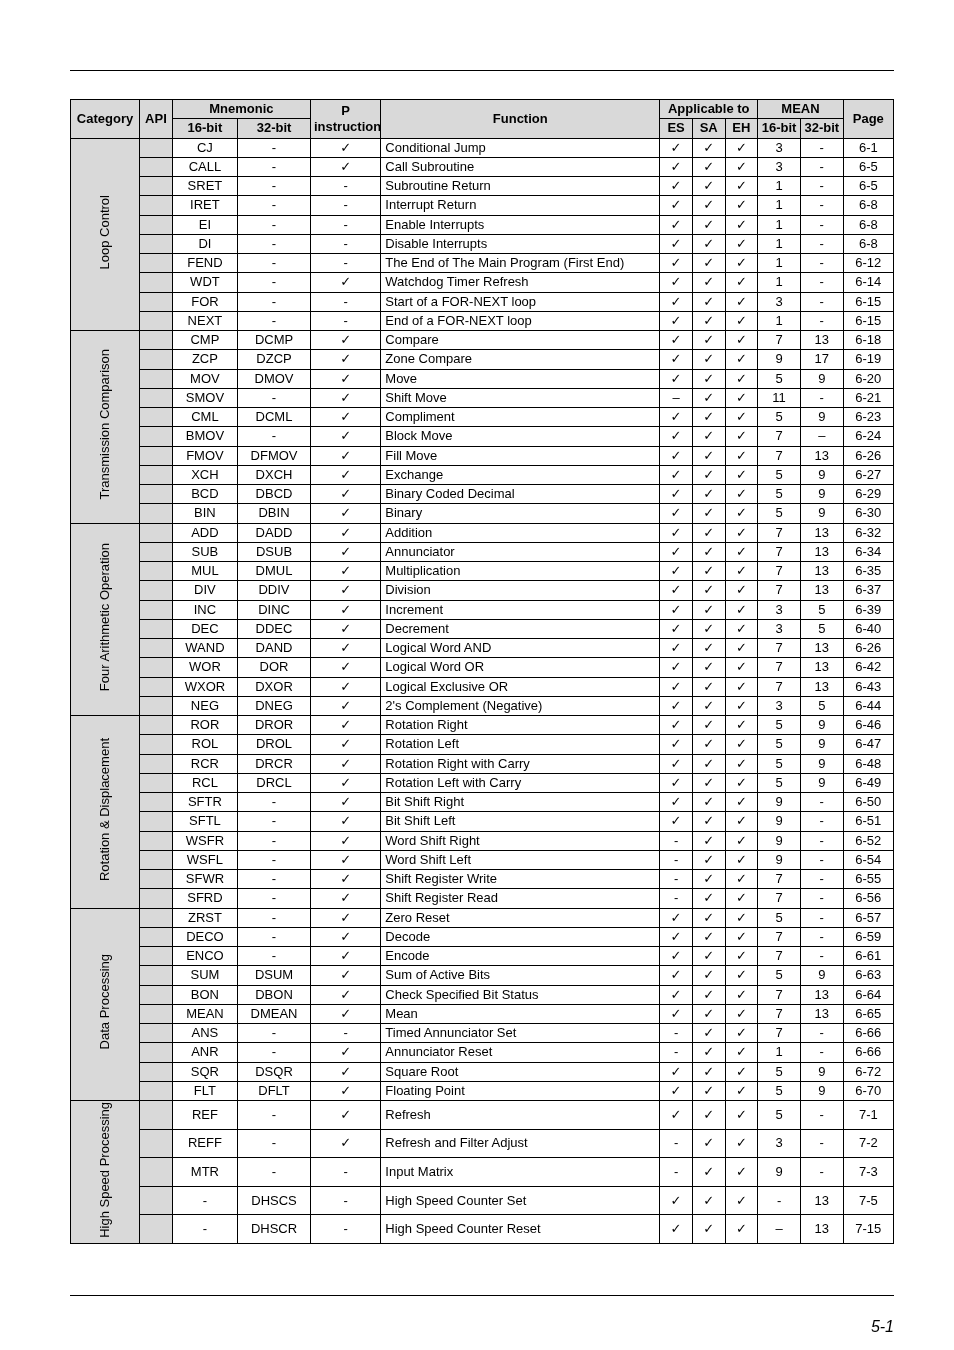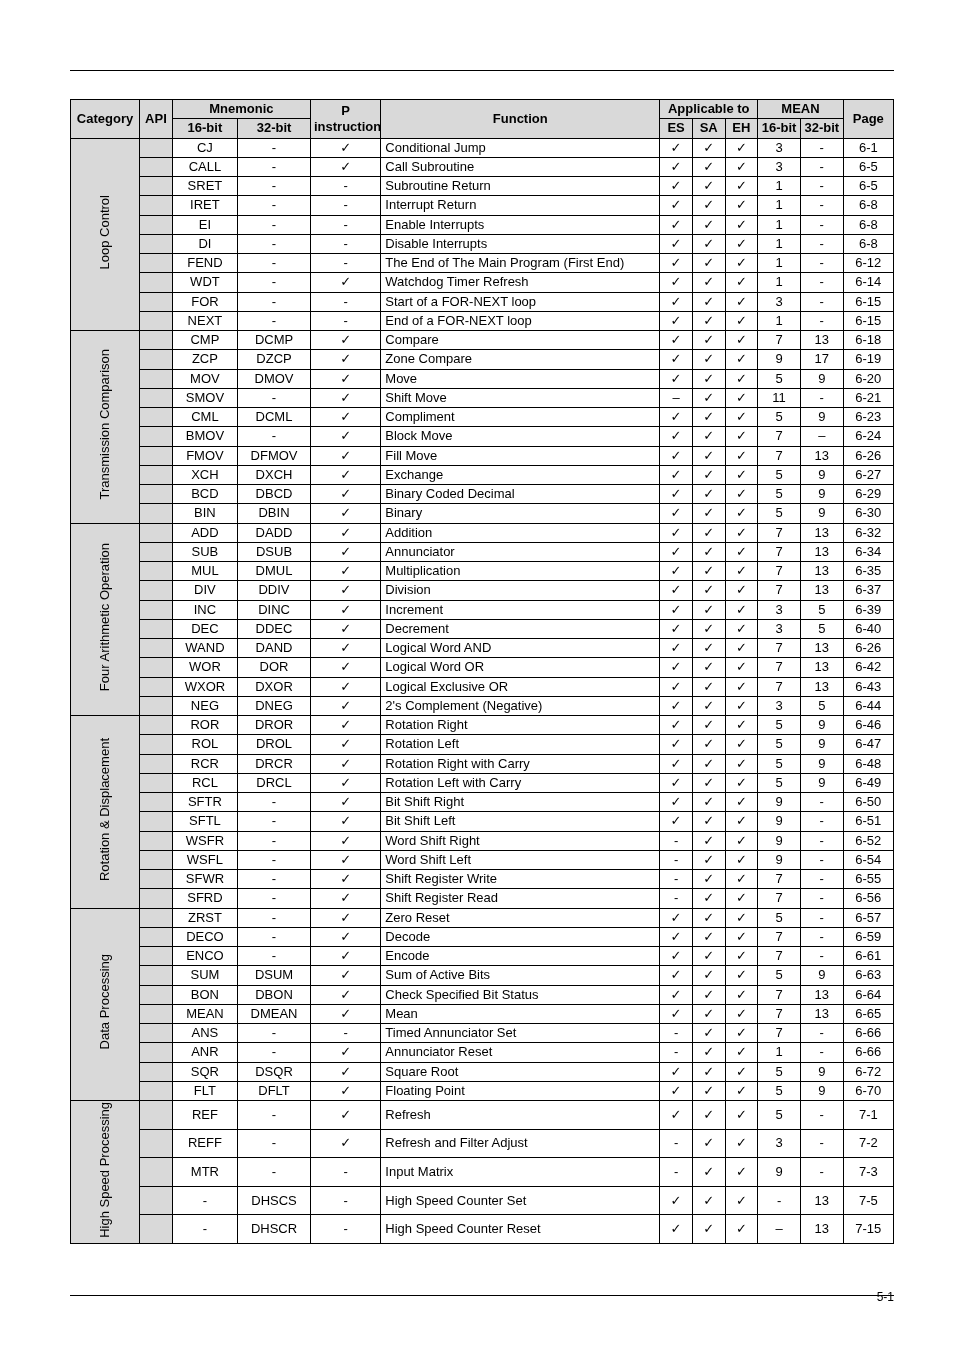--- a/index.html
+++ b/index.html
@@ -48,22 +48,23 @@
     transform: rotate(180deg);
     white-space: nowrap;
     display: inline-block;
   }
   .tick {
     font-family: "Segoe UI Symbol", Arial, sans-serif;
   }
   .footer {
     position: absolute;
     right: 60px;
-    bottom: 46px;
-    font-size: 12px;
+    bottom: 14px;
+    font-size: 16px;
+    font-style: italic;
   }
   .footer-rule {
     position: absolute;
     left: 70px;
     right: 60px;
     bottom: 54px;
     border-top: 1px solid #000;
   }
 </style>
 </head>

